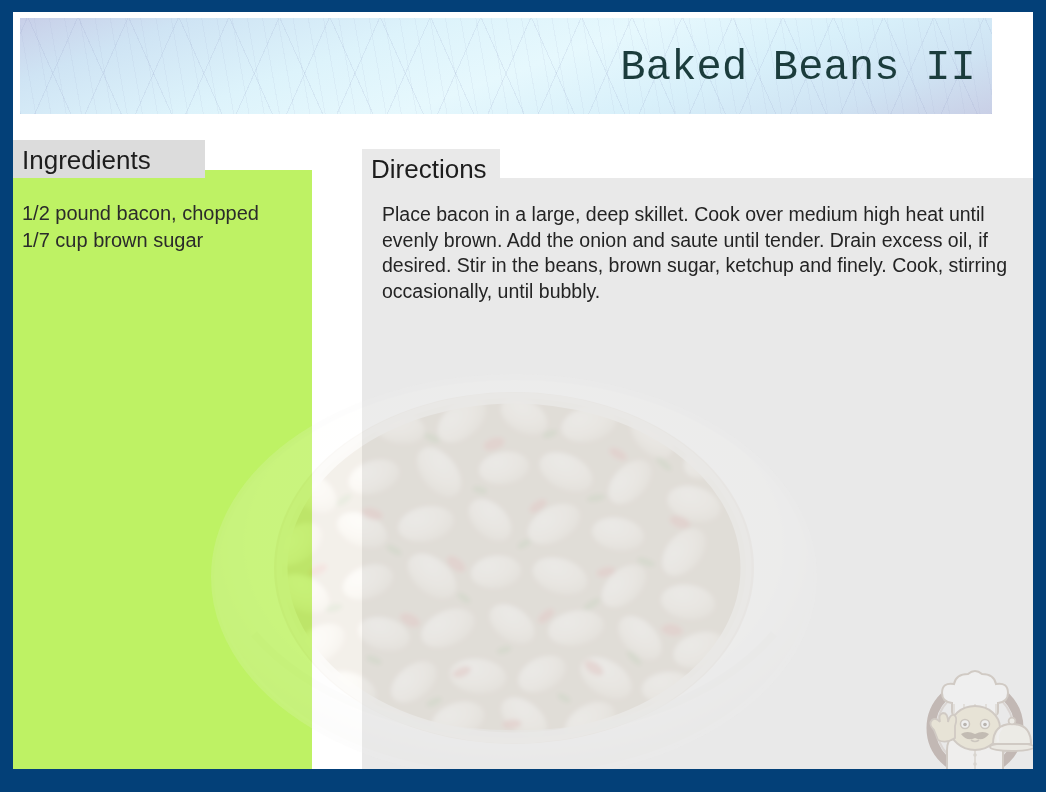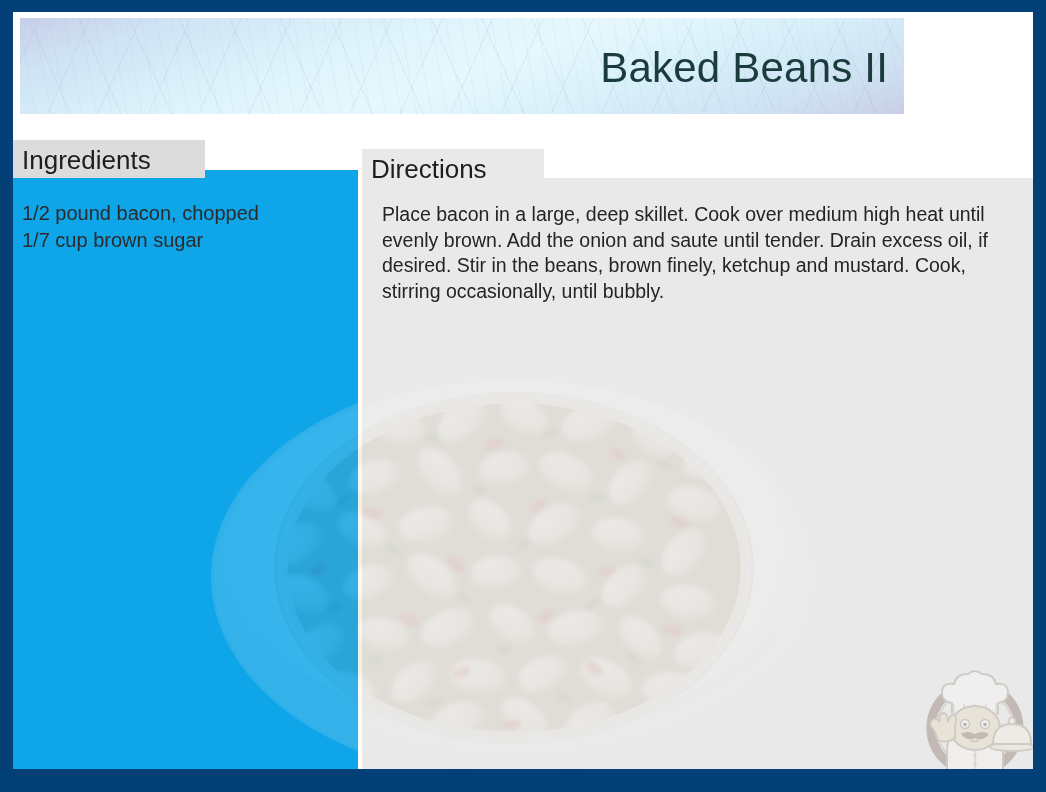--- a/index.html
+++ b/index.html
@@ -12,56 +12,57 @@
   #card{
     position:absolute;left:13px;top:12px;
     width:1020px;height:757px;
     background:#ffffff;
     overflow:hidden;
   }
 
   
   #banner{
     position:absolute;left:7px;top:6px;
-    width:884px;height:96px;
+    width:972px;height:96px;
     background:
       repeating-linear-gradient(66deg, rgba(150,160,200,.16) 0 1px, rgba(0,0,0,0) 1px 46px),
       repeating-linear-gradient(-66deg, rgba(150,160,200,.16) 0 1px, rgba(0,0,0,0) 1px 46px),
       repeating-linear-gradient(80deg, rgba(160,170,205,.10) 0 1px, rgba(0,0,0,0) 1px 15px),
       linear-gradient(160deg,#c8cfe8 0%,#cfe4f4 14%,#ddf3fb 34%,#e6f8fd 52%,#d8f0fa 70%,#cfe3f3 86%,#c9cfe6 100%);
+    font-family: Liberation Mono, monospace;
   }
   #banner-title{
     position:absolute;right:16px;top:26px;
     font-size:42px;line-height:48px;
     color:#1b3c3c;
     letter-spacing:.2px;
     white-space:nowrap;
   }
 
   
   #left-panel{
     position:absolute;left:0px;top:158px;
-    width:345px;height:599px;
-    background:#0ea5e9;
+    width:299px;height:599px;
+    background:#bef264;
   }
   #right-panel{
     position:absolute;left:349px;top:166px;
     width:671px;height:591px;
     background:#e9e9e9;
   }
 
   
   #ingredients-tab{
     position:absolute;left:0px;top:128px;
     width:192px;height:38px;
     background:#dcdcdc;
   }
   #directions-tab{
     position:absolute;left:349px;top:137px;
-    width:182px;height:38px;
+    width:138px;height:38px;
     background:#e9e9e9;
   }
   .tab-label{
     position:absolute;left:9px;top:2px;
     font-size:26px;line-height:36px;
     color:#1d1d1d;
     white-space:nowrap;
   }
 
   
@@ -107,21 +108,21 @@
   </div>
 
   <div id="left-panel">
     <ul id="ingredients-list">
       <li>1/2 pound bacon, chopped</li>
       <li>1/7 cup brown sugar</li>
     </ul>
   </div>
 
   <div id="right-panel">
-    <p id="directions-text">Place bacon in a large, deep skillet. Cook over medium high heat until evenly brown. Add the onion and saute until tender. Drain excess oil, if desired. Stir in the beans, brown finely, ketchup and mustard. Cook, stirring occasionally, until bubbly.</p>
+    <p id="directions-text">Place bacon in a large, deep skillet. Cook over medium high heat until evenly brown. Add the onion and saute until tender. Drain excess oil, if desired. Stir in the beans, brown sugar, ketchup and finely. Cook, stirring occasionally, until bubbly.</p>
   </div>
 
   <svg id="food-photo" viewBox="0 0 640 410">
     <defs>
       <radialGradient id="bowlg" cx="50%" cy="42%" r="62%">
         <stop offset="0%" stop-color="#ffffff"></stop>
         <stop offset="72%" stop-color="#fbfbfa"></stop>
         <stop offset="100%" stop-color="#e2e0dc"></stop>
       </radialGradient>
       <radialGradient id="beang" cx="36%" cy="30%" r="75%">

